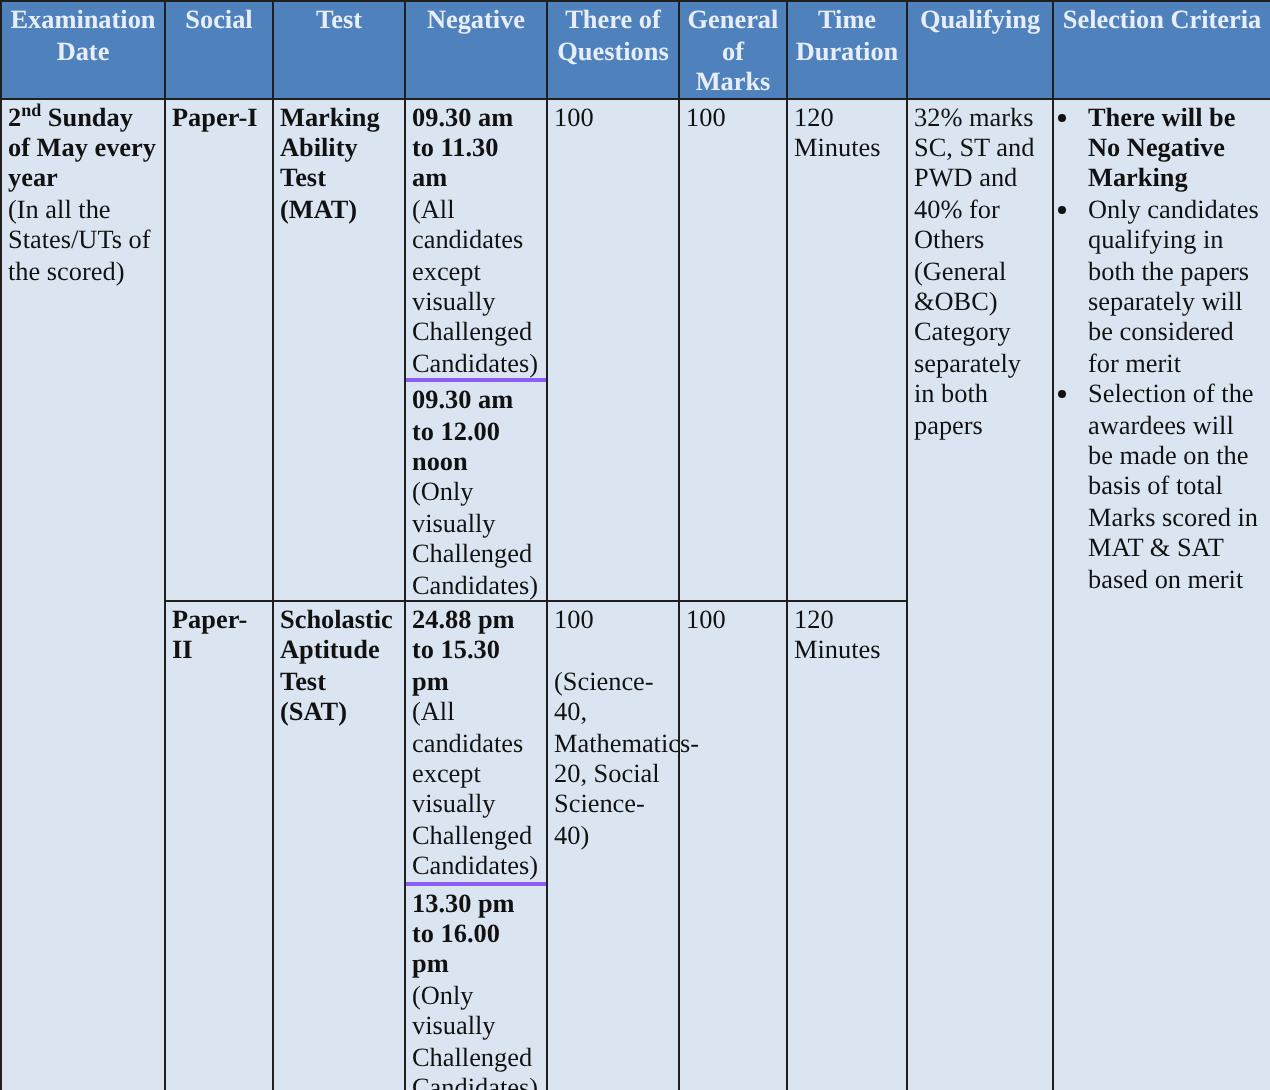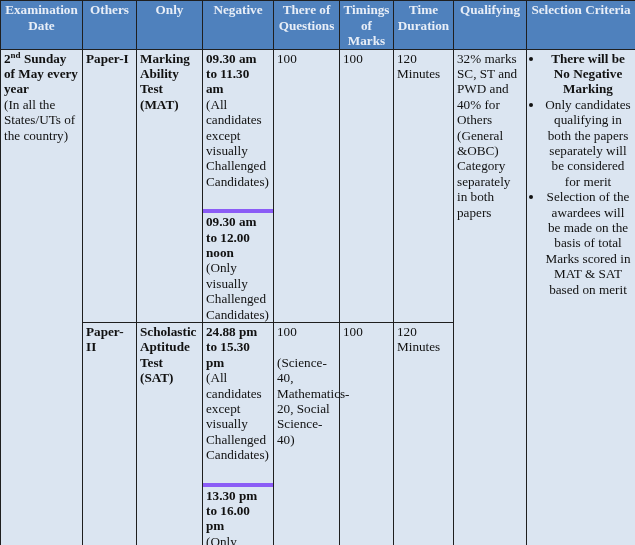--- a/index.html
+++ b/index.html
@@ -35,23 +35,23 @@
     }
     td {
       background: #dbe5f1;
       vertical-align: top;
       border: 1px solid #1f1f1f;
       padding: 1px 3px 0 3px;
     }
     td.nested { padding: 0; }
     .b { font-weight: bold; }
     .timing-block { padding: 1px 3px 0 3px; }
-    .timing-block + .timing-block { border-top: 4px solid #8b5cf6; margin-top: 20px; }
+    .timing-block + .timing-block { border-top: 2px solid #8b5cf6; }
     ul.criteria { margin: 0; padding: 0 0 0 14px; }
-    ul.criteria li { margin: 0; padding-left: 0; text-align: center; }
+    ul.criteria li { margin: 0; padding-left: 0; }
     sup { font-size: 9px; line-height: 0; vertical-align: 5px; }
     .gap { display: block; height: 15.4px; }
   </style>
 </head>
 <body>
 
 <div class="wrap">
   <table class="sched">
     <colgroup>
       <col class="c1">
@@ -60,36 +60,36 @@
         <col class="c4">
         <col class="c5">
         <col class="c6">
         <col class="c7">
         <col class="c8">
         <col class="c9">
     </colgroup>
     <thead>
       <tr>
         <th>Examination Date</th>
-        <th>Others</th>
-        <th>Only</th>
+        <th>Social</th>
+        <th>Test</th>
         <th>Negative</th>
         <th>There of Questions</th>
-        <th>Timings of Marks</th>
+        <th>General of Marks</th>
         <th>Time Duration</th>
         <th>Qualifying</th>
         <th>Selection Criteria</th>
       </tr>
     </thead>
     <tbody>
 
       <tr style="height:216px;">
         <td rowspan="2">
           <span class="b"><span>2</span><sup>nd</sup></span><span class="b"> Sunday of May every year</span><br>
-          <span>(In all the States/UTs of the country)</span>
+          <span>(In all the States/UTs of the scored)</span>
         </td>
         <td class="b">Paper-I</td>
         <td class="b">Marking Ability Test (MAT)</td>
         <td class="nested">
           <div class="timing-block">
             <div class="b">09.30 am to 11.30 am</div>
             <div>(All candidates except visually Challenged Candidates)</div>
           </div>
           <div class="timing-block">
             <div class="b">09.30 am to 12.00 noon</div>

